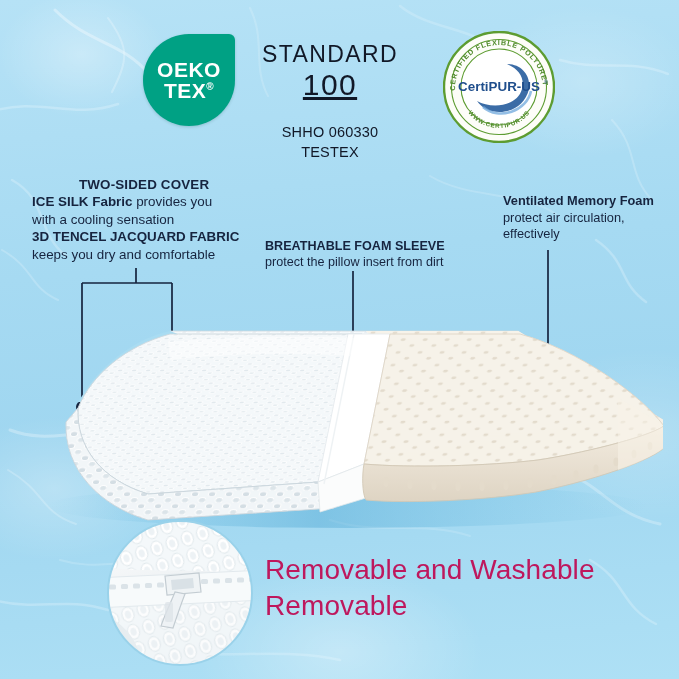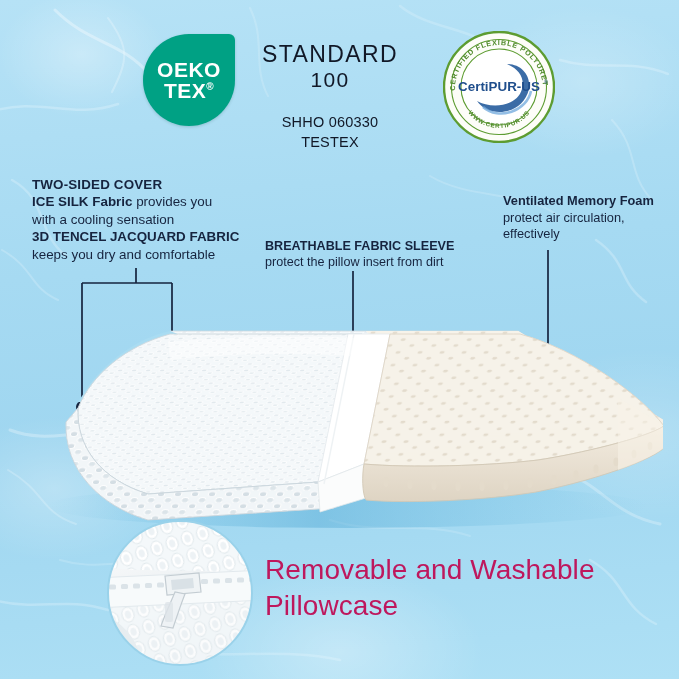--- a/index.html
+++ b/index.html
@@ -35,34 +35,34 @@
     position:absolute;inset:0;display:flex;flex-direction:column;
     align-items:center;justify-content:center;color:#fff;font-weight:bold;
     letter-spacing:.5px;line-height:1.02;text-align:right;
   }
   .oeko-txt .l1{font-size:21px;}
   .oeko-txt .l2{font-size:21px;position:relative;}
   .oeko-txt .l2 sup{font-size:10px;vertical-align:super;}
 
   .std-block{position:absolute;left:240px;top:42px;width:180px;text-align:center;color:#111827;}
   .std-1{font-size:23px;letter-spacing:1.4px;line-height:1.12;}
-  .std-2{font-size:21px;letter-spacing:1.4px;line-height:1.12;}
+  .std-2{font-size:30px;letter-spacing:1.4px;line-height:1.12;text-decoration:underline;}
   .std-3{font-size:14.5px;line-height:1.35;margin-top:22px;letter-spacing:.2px;}
   .std-4{font-size:14.5px;line-height:1.3;letter-spacing:.2px;}
 
   .certi{position:absolute;left:443px;top:31px;width:112px;height:112px;}
   .certi svg{width:112px;height:112px;display:block;}
 
   
   .anno{position:absolute;color:#16243f;}
   .anno .b{font-weight:bold;}
   .anno div{line-height:1.30;}
 
   #anno-left{left:32px;top:176px;width:230px;font-size:13.4px;}
-  #anno-left .hd{font-size:13.4px;letter-spacing:.15px;}
+  #anno-left .hd{font-size:13.4px;letter-spacing:.15px;margin-left:47px;}
   #anno-mid{left:265px;top:238px;width:230px;font-size:12.6px;}
   #anno-right{left:479px;top:193px;width:185px;font-size:12.8px;margin-left:24px;}
 
   
   .lead{position:absolute;left:0;top:0;width:679px;height:679px;pointer-events:none;}
 
   
   #pillow{position:absolute;left:18px;top:298px;width:645px;height:230px;}
   #pillow svg{width:645px;height:230px;display:block;}
 
@@ -164,21 +164,21 @@
 
   <div class="anno" id="anno-left">
     <div class="b hd">TWO-SIDED COVER</div>
     <div><span class="b">ICE SILK Fabric</span><span> provides you</span></div>
     <div>with a cooling sensation</div>
     <div class="b">3D TENCEL JACQUARD FABRIC</div>
     <div>keeps you dry and comfortable</div>
   </div>
 
   <div class="anno" id="anno-mid">
-    <div class="b">BREATHABLE FABRIC SLEEVE</div>
+    <div class="b">BREATHABLE FOAM SLEEVE</div>
     <div>protect the pillow insert from dirt</div>
   </div>
 
   <div class="anno" id="anno-right">
     <div class="b">Ventilated Memory Foam</div>
     <div>protect air circulation,</div>
     <div>effectively</div>
   </div>
 
   <div id="pillow">
@@ -333,16 +333,16 @@
           <path d="M70 74 C 66 84, 60 96, 56 108 L 68 110 C 72 98, 76 86, 80 76 Z" fill="#eef2f5" stroke="#c3ccd2" stroke-width="1.2"></path>
           <rect x="60" y="84" width="8" height="20" rx="2" fill="#dde4e9" opacity=".8"></rect>
         </g>
       </g>
       <circle cx="75" cy="75" r="72" fill="none" stroke="#9ad2ea" stroke-width="2"></circle>
     </svg>
   </div>
 
   <div id="headline">
     <div>Removable and Washable</div>
-    <div>Pillowcase</div>
+    <div>Removable</div>
   </div>
 
 </div>
 
 </body></html>

